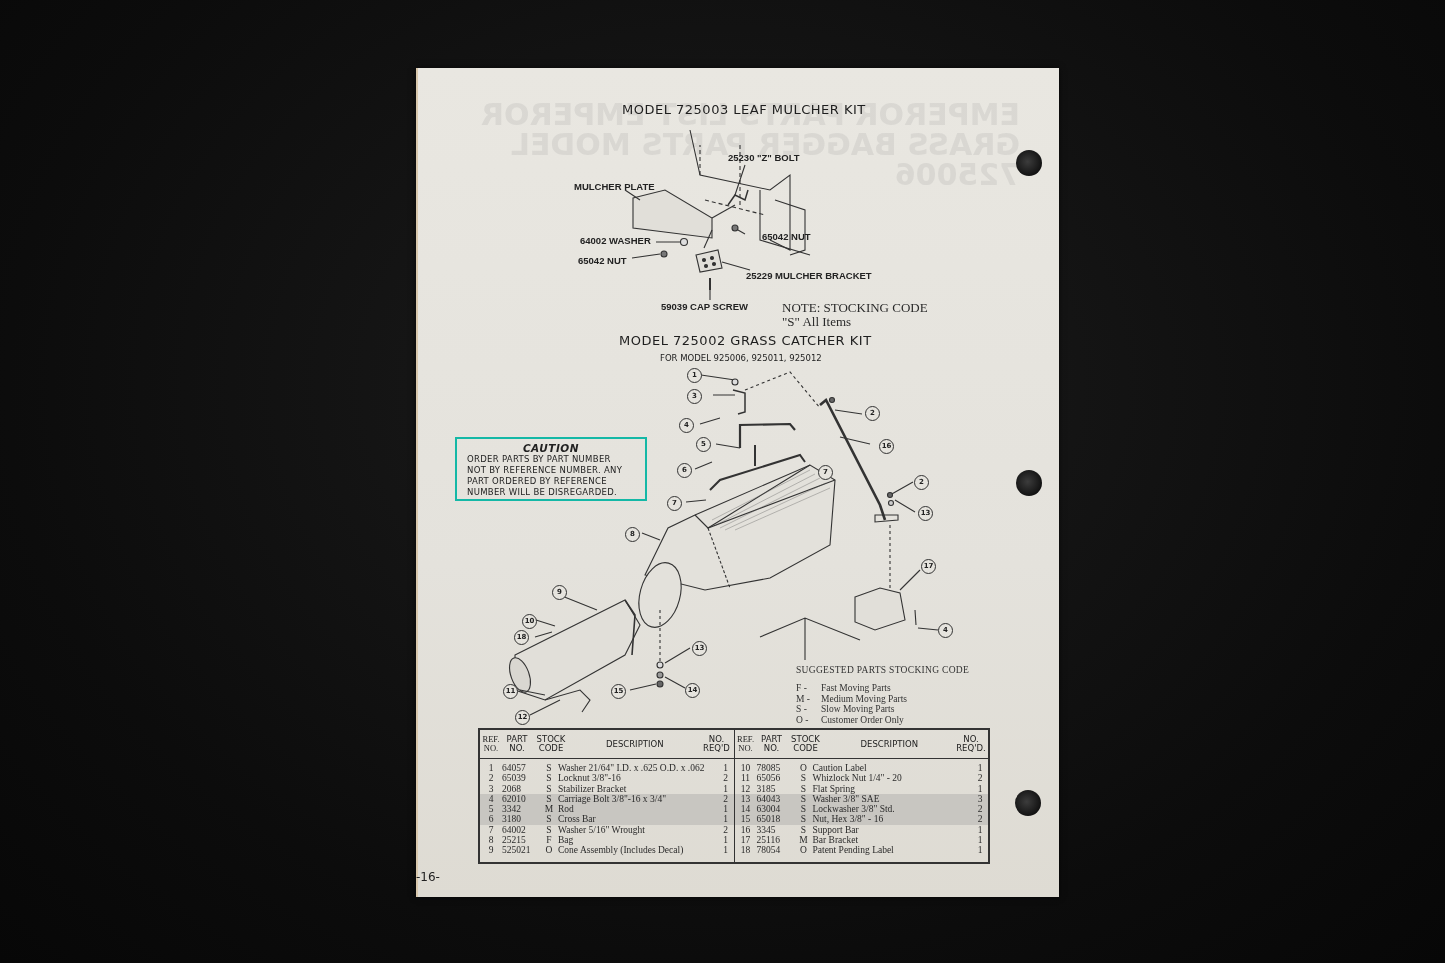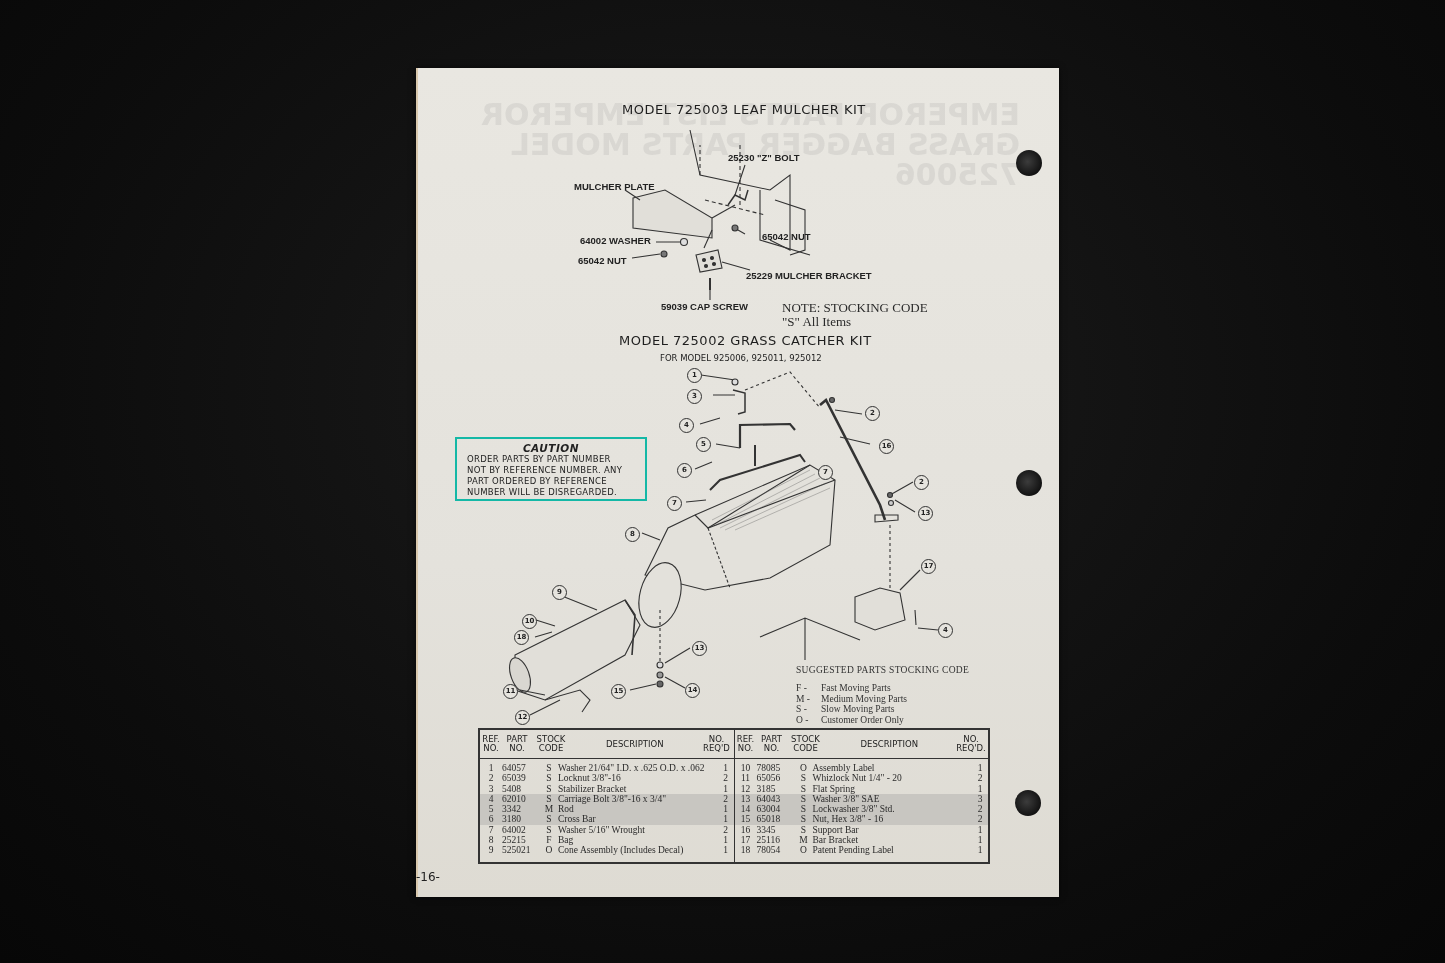--- a/index.html
+++ b/index.html
@@ -61,21 +61,21 @@
   .phead {
     display:flex; align-items:center; height:28px; border-bottom:1.5px solid #333;
     font-family:"DejaVu Sans", sans-serif; font-size:8.5px; color:#222; line-height:9px;
   }
   .phead div { text-align:center; }
   .prow {
     display:flex; font-family:"Liberation Serif", serif; font-size:9.5px; height:10.3px; line-height:10.3px; color:#2a2a2a;
   }
   .prow.shade { background:#c8c6c1; }
   .rows { padding-top:4px; }
-  .c-ref { width:22px; text-align:center; }
+  .c-ref { width:22px; text-align:center;font-family:Liberation Serif, serif; }
   .c-part { width:36px; padding-right:4px; }
   .c-stock { width:14px; text-align:center; }
   .c-desc { flex:1; padding-left:2px; white-space:nowrap; overflow:hidden; }
   .c-req { width:16px; text-align:center; }
   .pagenum { position:absolute; left:0; width:100%; top:805px; font-family:"DejaVu Sans", sans-serif; font-size:12px; color:#222; }
 </style>
 </head>
 <body>
 
 <div class="page"></div>
@@ -235,21 +235,21 @@
         </div>
         <div class="prow">
           <div class="c-ref">2</div>
           <div class="c-part">65039</div>
           <div class="c-stock">S</div>
           <div class="c-desc">Locknut 3/8"-16</div>
           <div class="c-req">2</div>
         </div>
         <div class="prow">
           <div class="c-ref">3</div>
-          <div class="c-part">5408</div>
+          <div class="c-part">2068</div>
           <div class="c-stock">S</div>
           <div class="c-desc">Stabilizer Bracket</div>
           <div class="c-req">1</div>
         </div>
         <div class="prow shade">
           <div class="c-ref">4</div>
           <div class="c-part">62010</div>
           <div class="c-stock">S</div>
           <div class="c-desc">Carriage Bolt 3/8"-16 x 3/4"</div>
           <div class="c-req">2</div>
@@ -297,21 +297,21 @@
       <div style="width:30px">PART NO.</div>
       <div style="width:38px">STOCK CODE</div>
       <div style="flex:1">DESCRIPTION</div>
       <div style="width:34px">NO. REQ'D.</div>
     </div>
     <div class="rows" id="rows-right">
         <div class="prow">
           <div class="c-ref">10</div>
           <div class="c-part">78085</div>
           <div class="c-stock">O</div>
-          <div class="c-desc">Assembly Label</div>
+          <div class="c-desc">Caution Label</div>
           <div class="c-req">1</div>
         </div>
         <div class="prow">
           <div class="c-ref">11</div>
           <div class="c-part">65056</div>
           <div class="c-stock">S</div>
           <div class="c-desc">Whizlock Nut 1/4" - 20</div>
           <div class="c-req">2</div>
         </div>
         <div class="prow">

